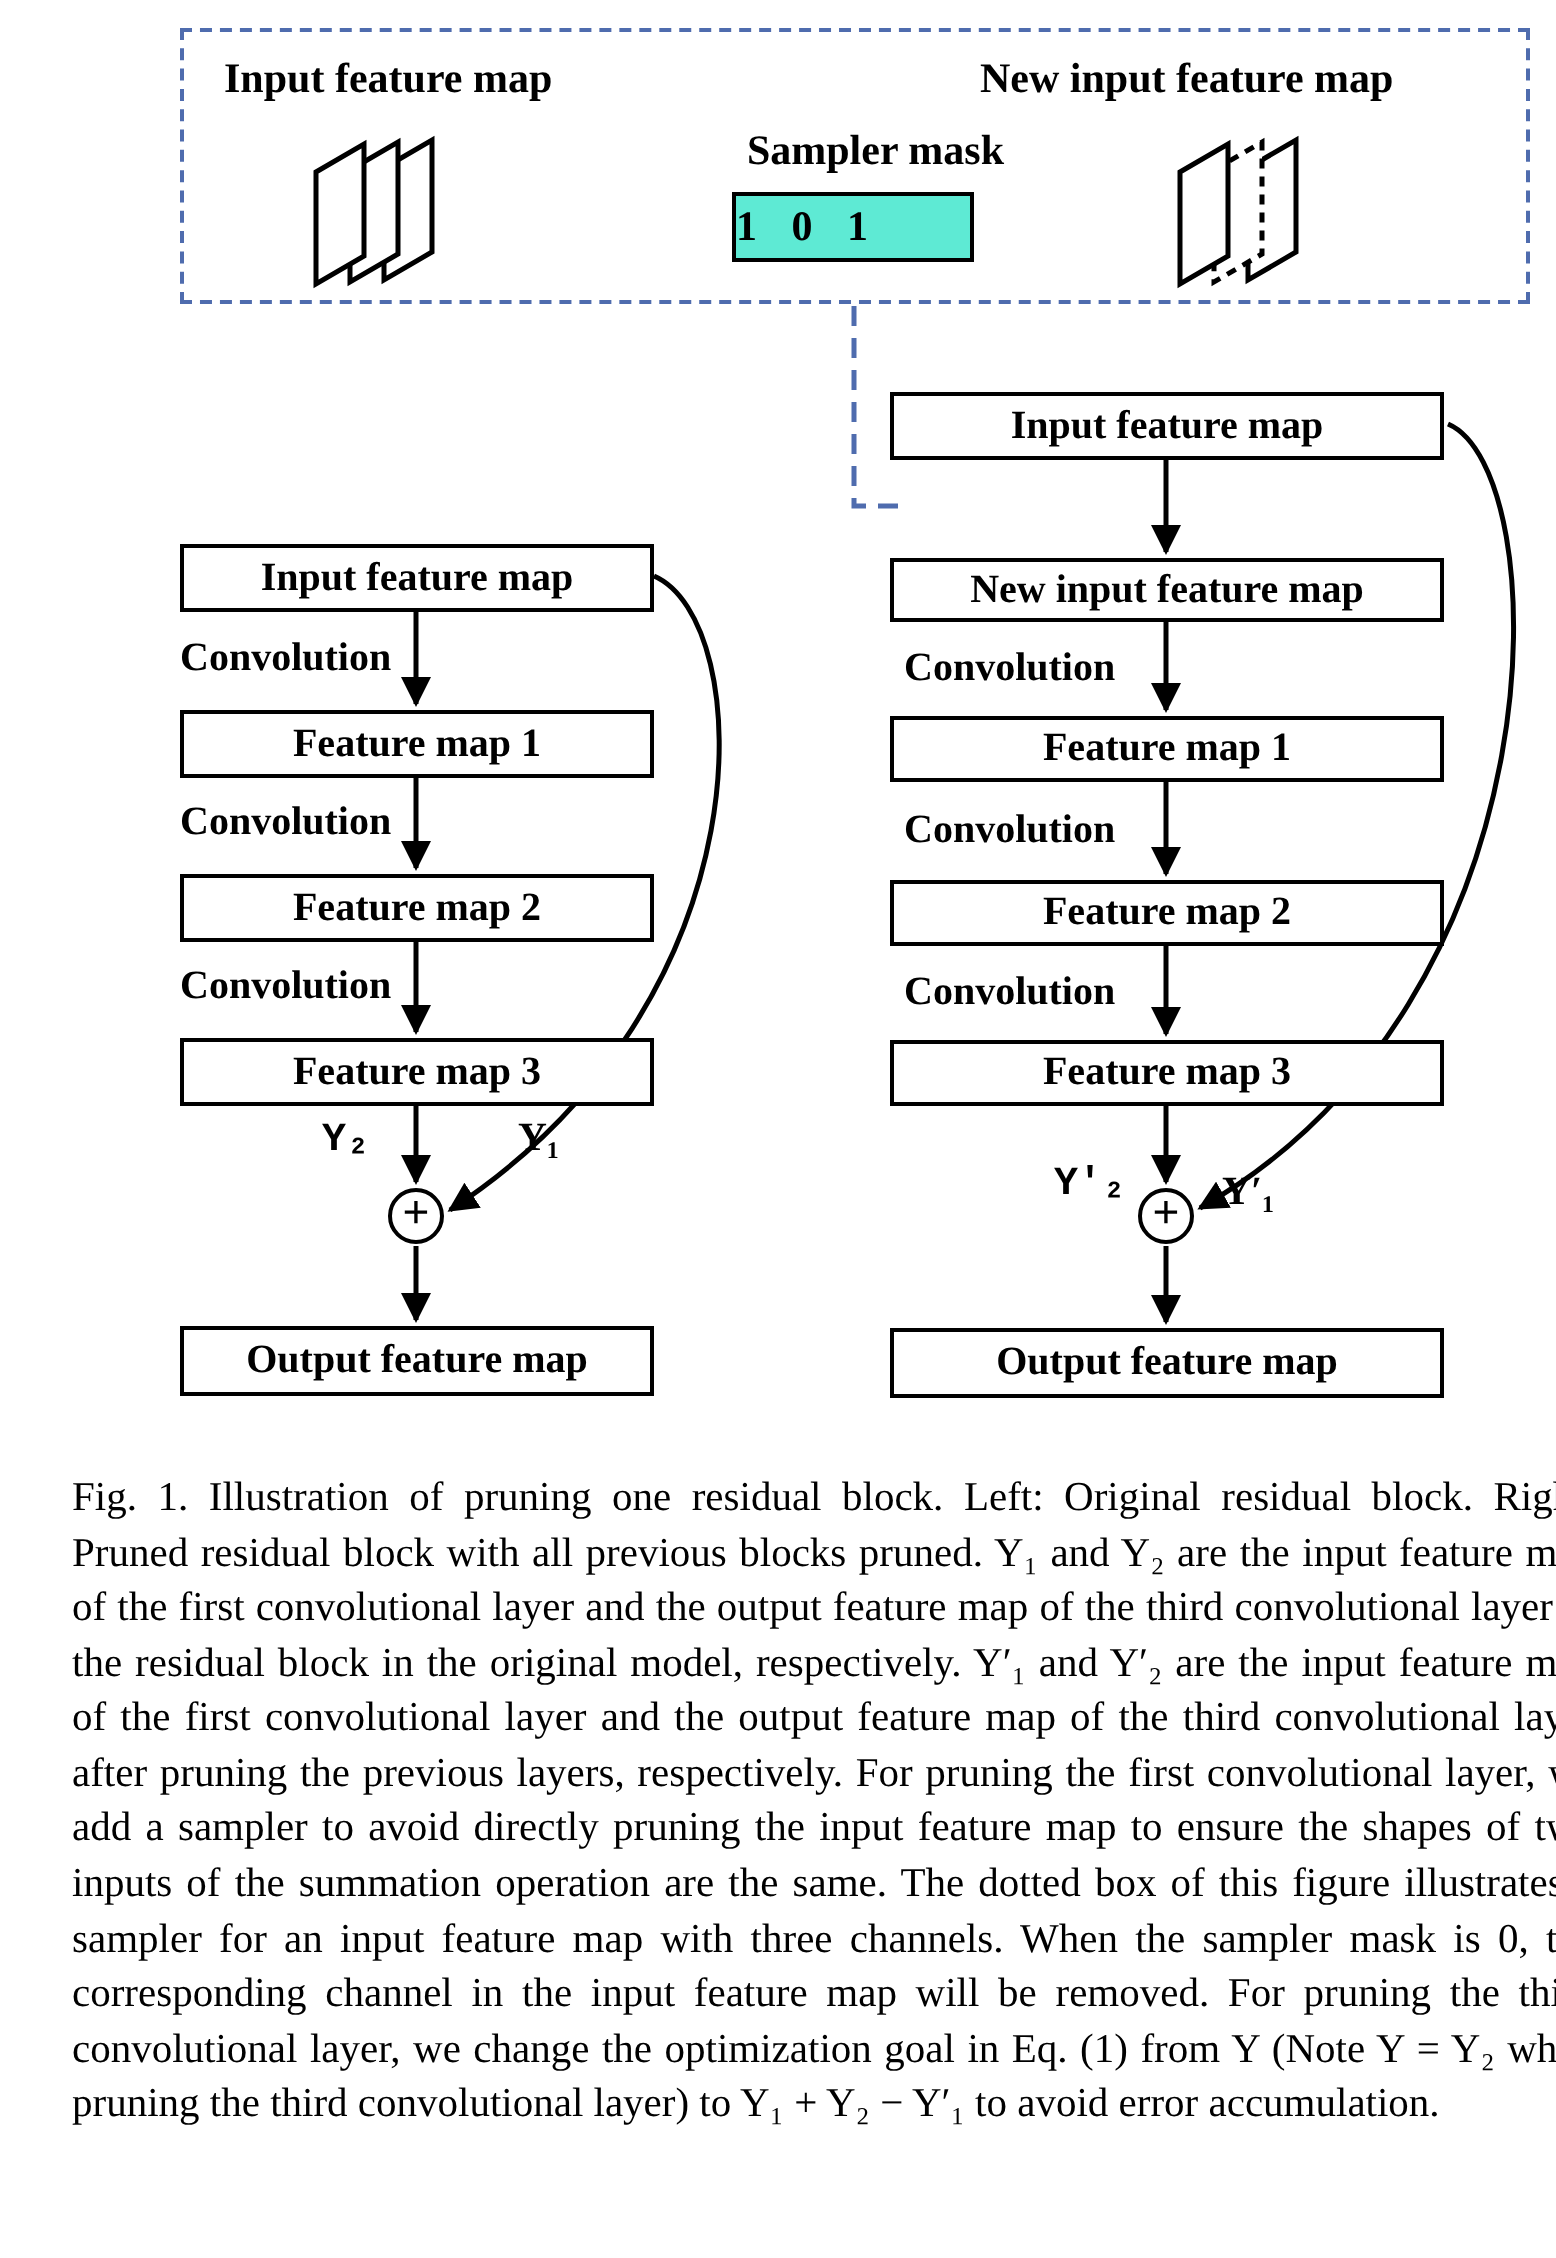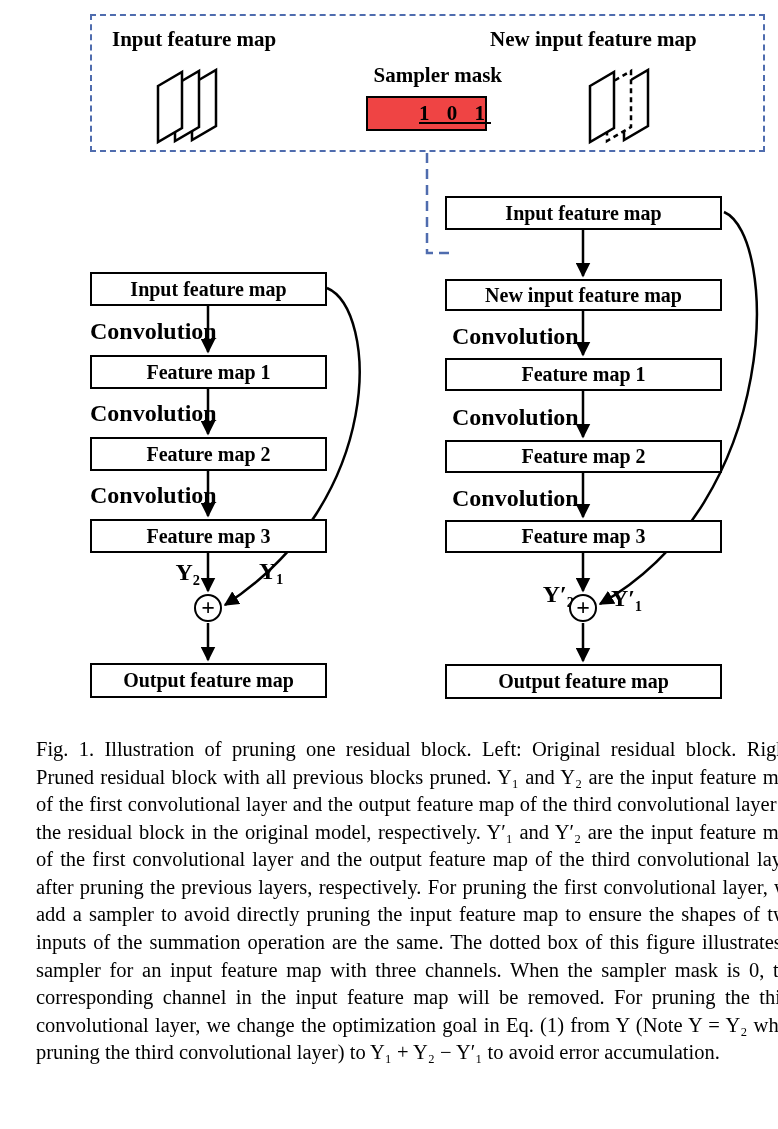--- a/index.html
+++ b/index.html
@@ -9,33 +9,33 @@
     font-family:"Liberation Serif","DejaVu Serif",serif;
     color:#000;
   }
   .page { position:relative; width:778px; height:1129px; background:var(--background,#fff); overflow:hidden;margin-left:28px; }
   .svg-layer { position:absolute; left:0; top:0; z-index:1; }
   .flow-box {
     position:absolute; z-index:2; border:2.5px solid #000; background:#fff;
     display:flex; align-items:center; justify-content:center;
     font-weight:bold; font-size:20px; white-space:nowrap;
   }
-  .lbl { position:absolute; z-index:2; font-weight:bold; font-size:24px; white-space:nowrap; line-height:1.15; }
+  .lbl { position:absolute; z-index:2; font-weight:bold; font-size:20px; white-space:nowrap; line-height:1.15; }
   .lbl-big { font-size:21px; }
   .center { text-align:right; }
-  .right { text-align:right; }
+  .right { text-align:center;font-family:Liberation Mono, monospace; }
   .dashed-panel { position:absolute; z-index:2; border:2.5px dashed var(--dashed-blue,#4f6cae); background:transparent; }
   .sampler-box {
     position:absolute; z-index:2; border:2.5px dashed var(--dashed-blue,#4f6cae); background:#fff;
     display:flex; align-items:center; justify-content:center; font-weight:bold; font-size:20px;
   }
   .mask-box {
-    position:absolute; z-index:2; border:2.5px solid #000; background:#ef4444;
-    display:flex; align-items:center; justify-content:flex-end;
-    font-weight:bold; font-size:21px;text-decoration:underline;
+    position:absolute; z-index:2; border:2.5px solid #000; background:#5eead4;
+    display:flex; align-items:center; justify-content:flex-start;
+    font-weight:bold; font-size:21px;
   }
   .mask-box span { letter-spacing:6px; margin-right:-6px; }
   .sum-node {
     position:absolute; z-index:2; width:28px; height:28px; border:2.5px solid #000; border-radius:50%;
     background:#fff; display:flex; align-items:center; justify-content:center;
   }
   .sum-node span { font-weight:bold; font-size:24px; line-height:1; margin-top:-2px; }
   .caption {
     position:absolute; z-index:2; left:8px; top:736px; width:762px;
     font-size:20.5px; line-height:1.345; text-align:justify;

